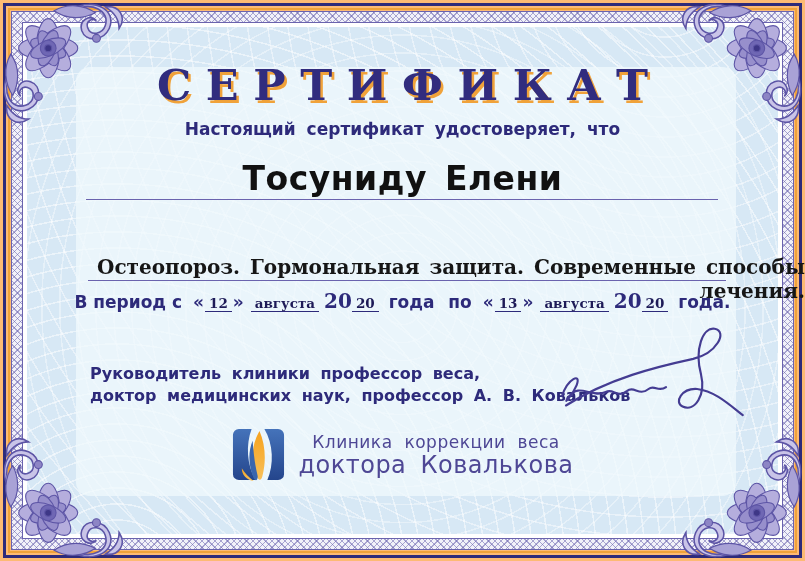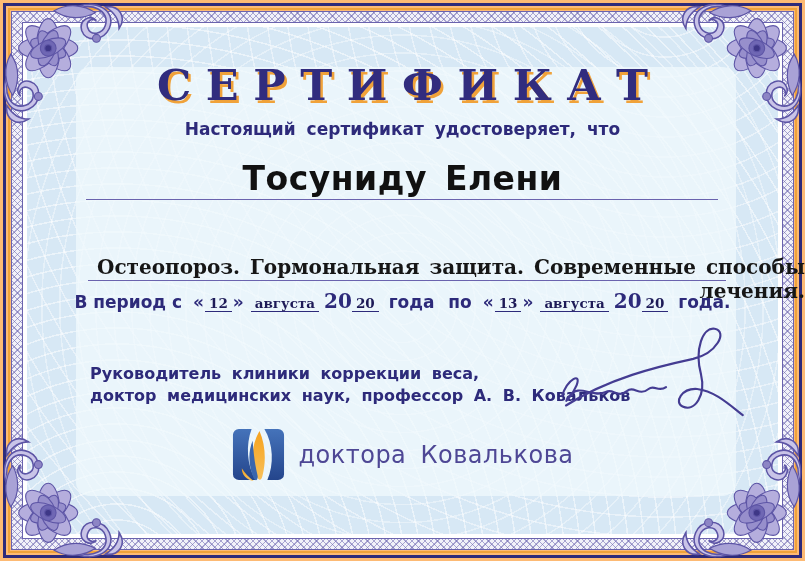--- a/index.html
+++ b/index.html
@@ -176,21 +176,21 @@
       <span class="np q">«</span><span class="fill">12</span><span class="np q">»</span>
       <span class="fill">августа</span><span class="big">20</span><span class="fill">20</span>
       <span class="np">года</span>
       <span class="np">по</span>
       <span class="np q">«</span><span class="fill">13</span><span class="np q">»</span>
       <span class="fill">августа</span><span class="big">20</span><span class="fill">20</span>
       <span class="np">года.</span>
     </div>
 
     <div class="signatory">
-      <div>Руководитель клиники коррекции веса,</div>
+      <div>Руководитель клиники профессор веса,</div>
       <div>доктор медицинских наук, профессор А. В. Ковальков</div>
     </div>
 
     <svg class="signature-svg" viewBox="0 0 210 105">
       <g fill="none" stroke="#443c92" stroke-width="2.2" stroke-linecap="round">
         <path d="M14,78 C20,60 34,54 29,67 C25,77 13,90 21,79 C31,64 45,81 59,74 C67,70 71,81 81,73 C88,67 93,79 103,71 C109,66 113,75 121,69"></path>
         <path d="M18,88 C62,60 112,48 149,40 C173,34 185,12 171,9 C159,7 150,30 157,56 C162,77 151,95 138,89 C129,85 137,70 153,71 C171,73 186,87 200,98"></path>
       </g>
     </svg>
 
@@ -206,19 +206,20 @@
               <stop offset="1" stop-color="#f8c05a"></stop>
           </linearGradient>
         </defs>
         <path fill="url(#gblue)" d="M8,2 h13 c-6,16 -5,36 4,52 H8 a6,6 0 0 1 -6,-6 V8 a6,6 0 0 1 6,-6 z"></path>
         <path fill="url(#gblue)" d="M34,2 h14 a6,6 0 0 1 6,6 v40 a6,6 0 0 1 -6,6 H37 c7,-16 6,-37 -3,-52 z"></path>
         <path fill="url(#gorange)" d="M29,4 c-8,14 -9,30 -3,46 c2,5 5,5 6,0 c4,-16 3,-32 -3,-46 z"></path>
         <path fill="#3a66ae" d="M22,14 c-5,12 -4,26 1,38 c2,4 5,2 4,-3 c-3,-12 -4,-23 -5,-35 z"></path>
         <path fill="url(#gorange)" d="M11,42 c0,7 5,12 12,13 c-5,-4 -9,-8 -12,-13 z"></path>
       </svg>
       <div class="clinic-text">
+        <div class="clinic-line1">Клиника коррекции веса</div>
         <div class="clinic-line2">доктора Ковалькова</div>
       </div>
     </div>
 
 
   </div>
 </div>
 
 </body></html>

